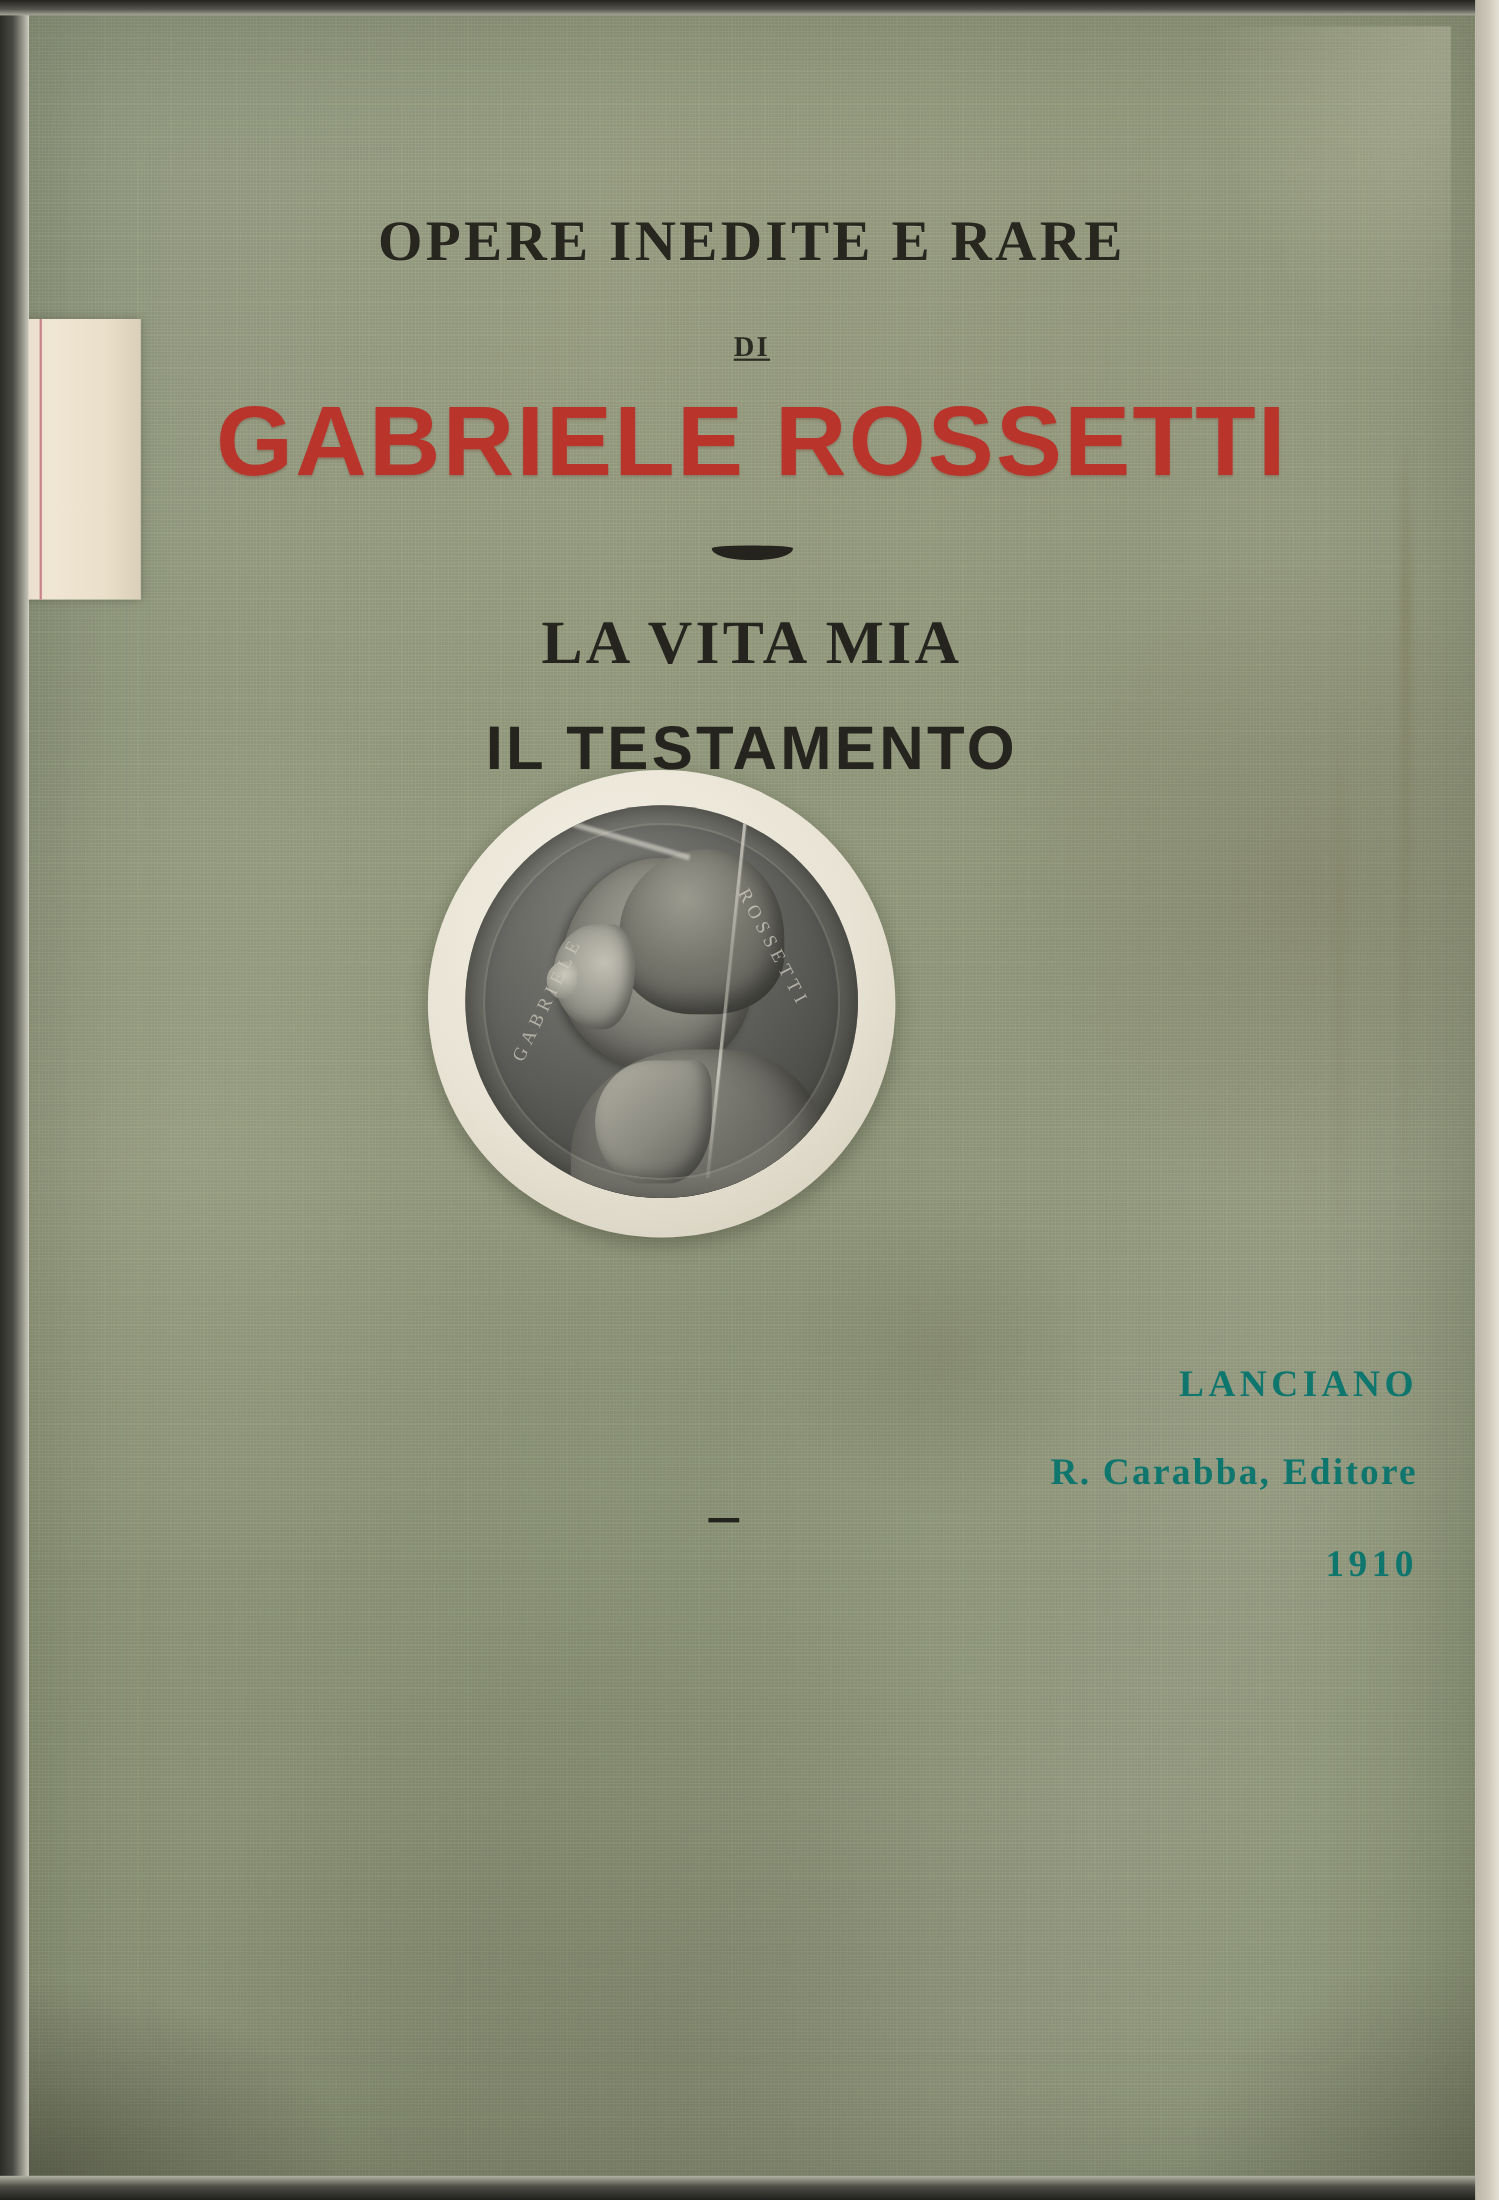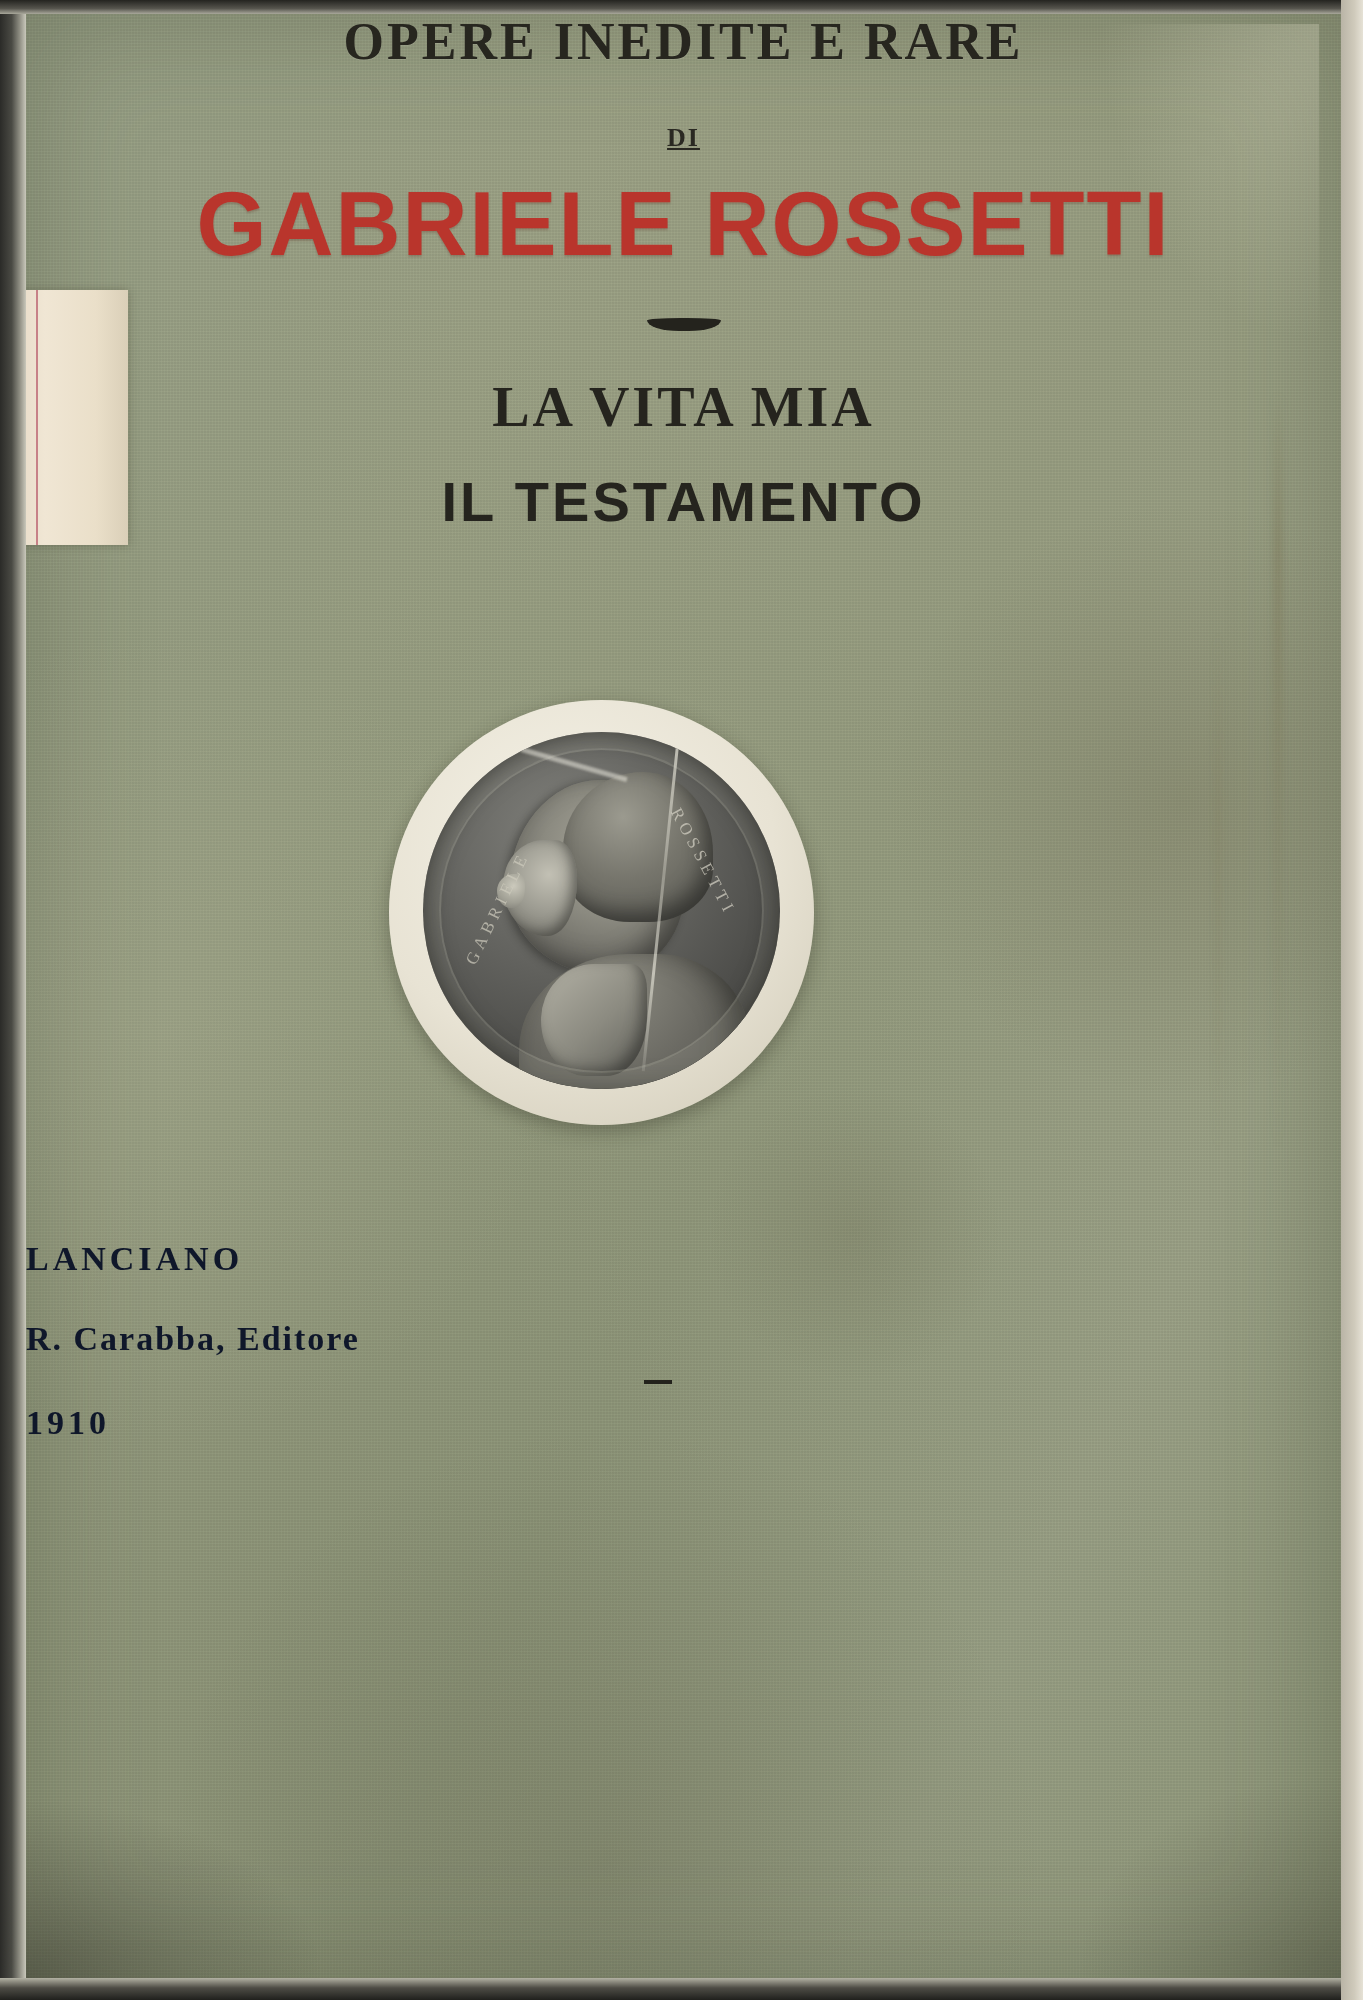--- a/index.html
+++ b/index.html
@@ -127,20 +127,21 @@
     width: 1315px;
     text-align: center;
     color: #1d1d1a;
   }
 
   .line-series {
     font-family: "Liberation Serif", serif;
     font-weight: bold;
     font-size: 52px;
     letter-spacing: 3px;
+    margin-top: 178px;
     color: #27261f;
     text-shadow: 0 1px 0 rgba(255,255,255,0.10);
   }
   .line-di {
     font-family: "Liberation Serif", serif;
     font-weight: bold;
     font-size: 26px;
     letter-spacing: 2px;
     margin-top: 52px;
     color: #2a2922;
@@ -303,22 +304,22 @@
     transform: rotate(16deg);
     filter: blur(1px);
   }
 
   
   .imprint {
     position: absolute;
     left: 26px;
     top: 1240px;
     width: 1263px;
-    text-align: left;
-    color: #0f172a;
+    text-align: right;
+    color: #0f766e;
   }
   .imprint-city {
     font-family: "Liberation Serif", serif;
     font-weight: bold;
     font-size: 34px;
     letter-spacing: 4px;
   }
   .imprint-publisher {
     font-family: "Liberation Serif", serif;
     font-weight: bold;

